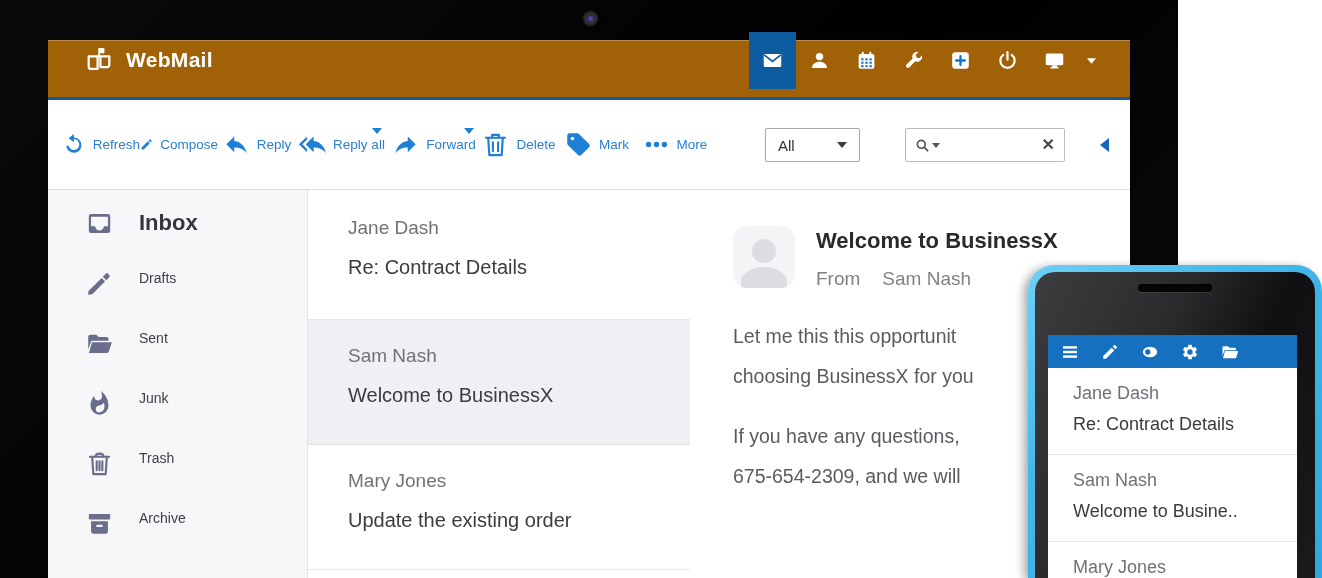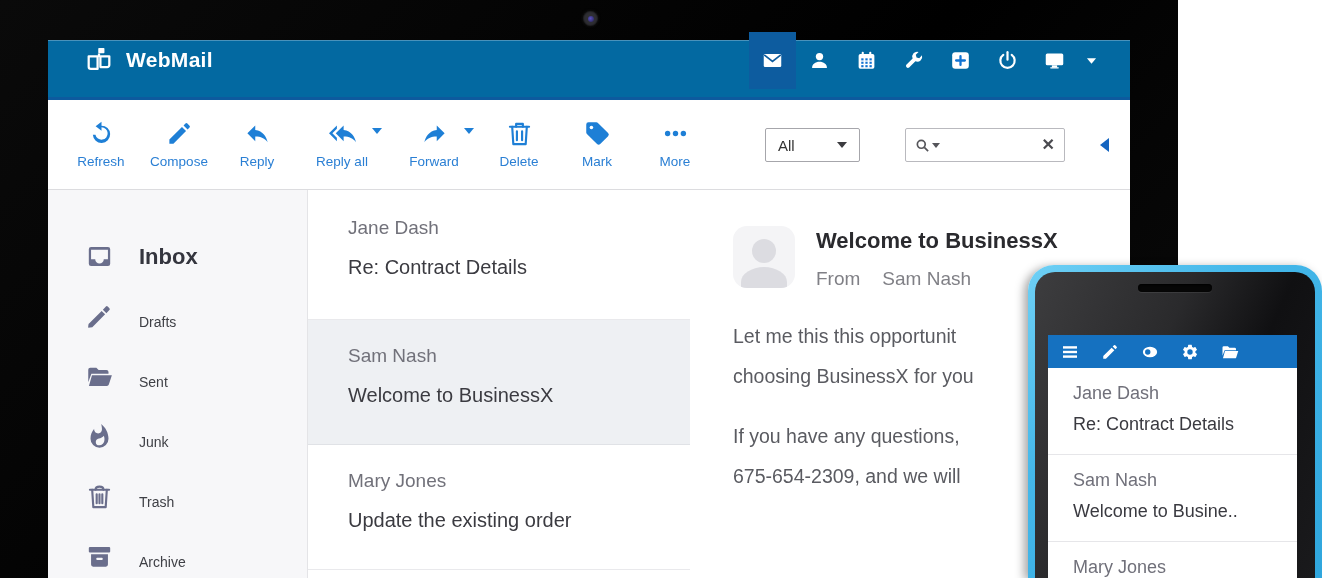--- a/index.html
+++ b/index.html
@@ -25,21 +25,21 @@
     background:radial-gradient(circle at 40% 40%, #5a52c0, #221f4d); }
 
   
   .screen {
     position:absolute; left:48px; top:40px; width:1082px; height:538px;
     background:#fff; display:flex; flex-direction:column;
   }
 
   
   .app-header {
-    height:60px; flex:0 0 60px; background:#0369a1;
+    height:60px; flex:0 0 60px; background:#a16207;
     border-bottom:3px solid #0d5a9e;
     box-shadow: inset 0 1px 0 rgba(255,255,255,.28);
     display:flex; align-items:center; justify-content:space-between;
     padding:0 26px 17px 36px;
   }
   .brand { display:flex; align-items:center; gap:12px; color:#fff; }
   .brand svg { width:30px; height:30px; }
   .brand-name { font-size:21px; font-weight:700; letter-spacing:.3px; }
   .hdr-icons { display:flex; align-items:center; height:57px; }
   .hdr-btn {
@@ -50,21 +50,21 @@
   .hdr-btn.active { background:#0d5c9f; }
   .hdr-caret { width:26px; }
   .hdr-caret svg { width:11px; height:11px; }
 
   
   .toolbar {
     height:90px; flex:0 0 90px; background:#fff; border-bottom:1px solid #dcdcdf;
     position:relative; display:flex; align-items:center; padding-left:14px;
   }
   .tb-btn {
-    width:78px; height:74px; display:flex; flex-direction:column; align-items:center;
+    width:78px; height:74px; display:flex; flex-direction:row; align-items:center;
     justify-content:center; gap:7px; color:#1e7fd6; cursor:pointer; position:relative;
   }
   .tb-btn.wide { width:92px; }
   .tb-btn svg { width:27px; height:27px; }
   .tb-label { font-size:13.5px; color:#2a7fd4; }
   .tb-caret {
     position:absolute; top:20px; right:6px;
     border-left:5px solid transparent; border-right:5px solid transparent;
     border-top:6px solid #1e7fd6;
   }
@@ -98,21 +98,21 @@
   }
 
   
   .main { flex:1; display:flex; min-height:0; }
 
   .sidebar {
     width:260px; flex:0 0 260px; background:#f7f7f9; border-right:1px solid #e4e4e7;
     padding-top:20px;
   }
   .side-item {
-    height:60px; display:flex; align-items:flex-end; padding-left:38px; cursor:pointer;
+    height:60px; display:flex; align-items:flex-start; padding-left:38px; cursor:pointer;
     color:#6a6e8c;
   }
   .side-item svg { width:27px; height:27px; flex:0 0 27px; }
   .side-label { margin-left:26px; font-size:14px; color:#3f4046; }
   .side-item.active .side-label { font-weight:700; font-size:22px; color:#34353e; }
 
   .msg-list { width:382px; flex:0 0 382px; background:#fff; overflow:hidden; }
   .msg-item { padding:27px 20px 0 40px; height:130px; border-bottom:1px solid #e9e9ec; cursor:pointer; }
   .msg-item.selected { background:#eef0f3; border-bottom:1px solid #e0e2e6; height:125px; padding-top:25px; }
   .msg-item:last-child { height:125px; padding-top:25px; }

